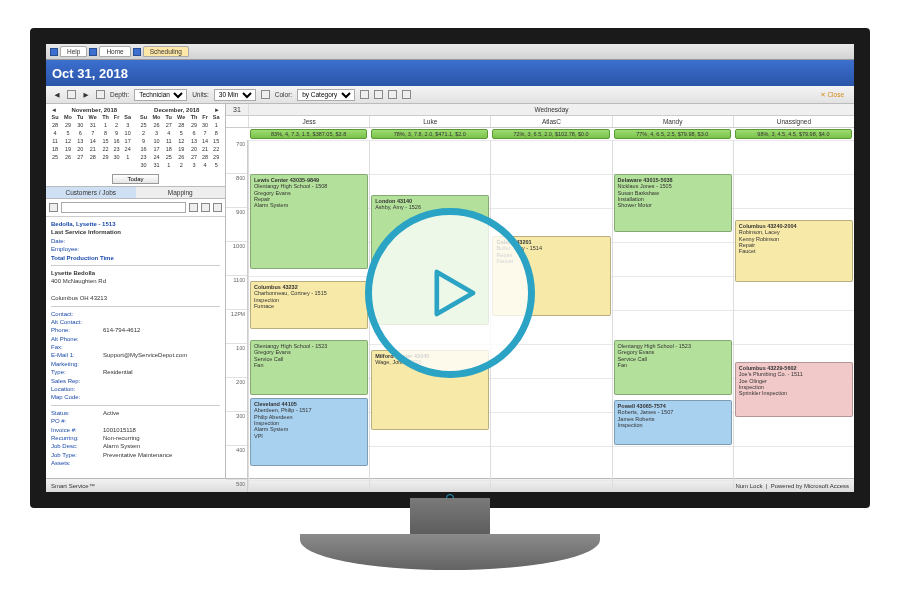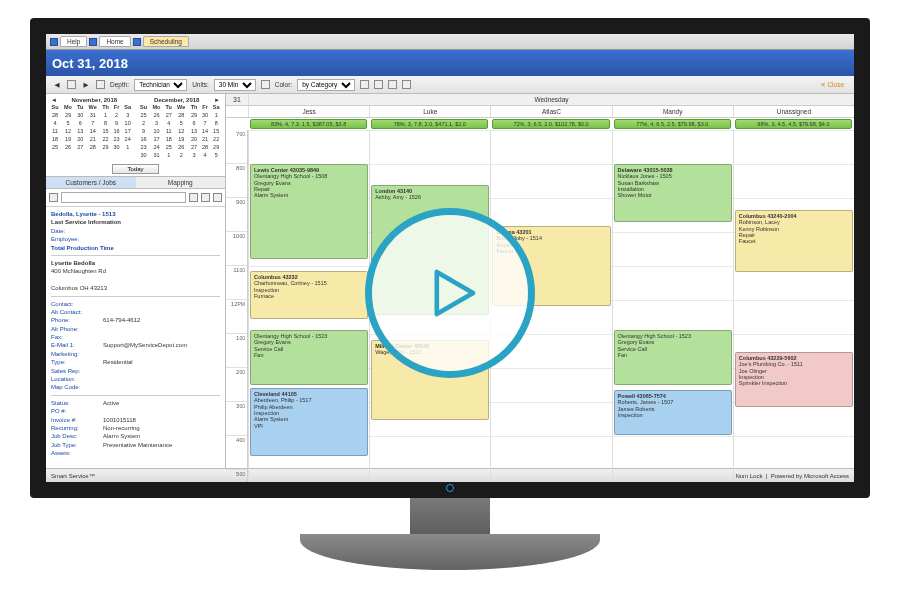--- a/index.html
+++ b/index.html
@@ -1,18 +1,18 @@
 <!DOCTYPE html>
 <html><head>
 <meta charset="utf-8">
 <style>
   * { box-sizing: border-box; margin: 0; padding: 0; font-family: Arial, sans-serif; }
   body { width: 900px; height: 605px; background: transparent; position: relative; }
 
-  .monitor-frame { position: absolute; top: 18px; left: 30px; width: 840px; height: 480px;
+  .monitor-frame { position: absolute; top: 28px; left: 30px; width: 840px; height: 480px;
     background: #000; border: 16px solid #1a1a1a; border-radius: 4px; }
   .monitor-led { position:absolute; left:calc(50% - 4px); bottom:-10px; width:8px; height:8px;
     border:1px solid #2aa3c4; border-radius:50%; background:#071420; }
   .monitor-neck { position:absolute; top:498px; left:calc(50% - 40px); width:80px; height:40px;
     background:linear-gradient(#7a7a7a,#5a5a5a); }
   .monitor-base { position:absolute; top:534px; left:calc(50% - 150px); width:300px; height:36px;
     background:linear-gradient(#8b8b8b,#636363); border-radius:0 0 60% 60% / 0 0 100% 100%; }
 
   .screen { position:absolute; inset:0; background:#fff; font-size:7px; color:#333;
     display:flex; flex-direction:column; overflow:hidden; }

